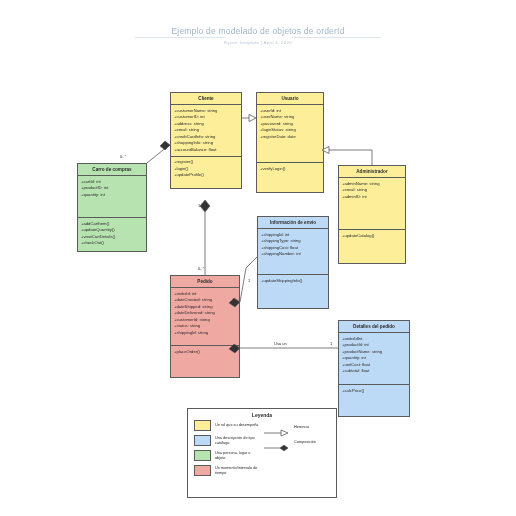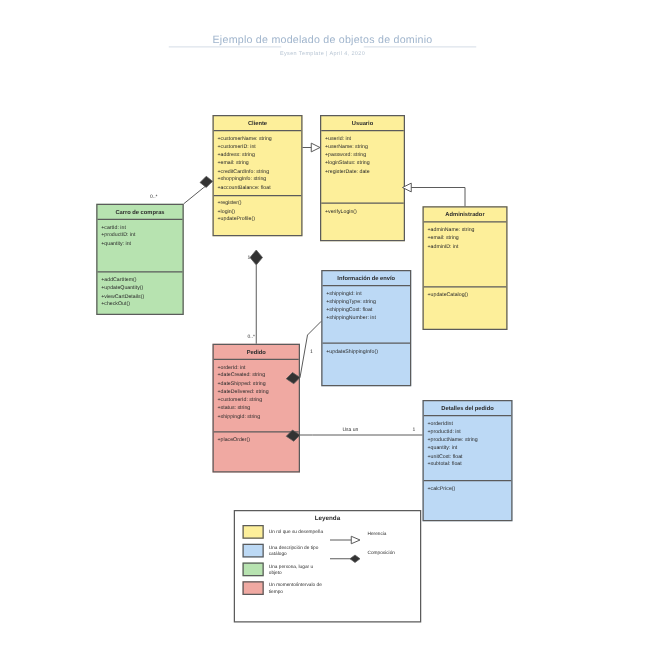--- a/index.html
+++ b/index.html
@@ -80,21 +80,21 @@
   .mult{position:absolute;font-size:4px;color:#2b2b2b;}
   .edgelbl{position:absolute;font-size:4px;color:#2b2b2b;}
 </style>
 </head>
 <body>
 
 <div id="canvas">
 
   <div class="rule l"></div>
   <div class="rule r"></div>
-  <div class="title">Ejemplo de modelado de objetos de dominio</div>
+  <div class="title">Ejemplo de modelado de objetos de orderId</div>
   <div class="subtitle">Eysen Template  |  April 4, 2020</div>
 
   <div class="node yellow" style="left:170px;top:92px;width:72px;">
     <div class="hdr">Cliente</div>
     <div class="sec">
       <div>+customerName: string</div>
       <div>+customerID: int</div>
       <div>+address: string</div>
       <div>+email: string</div>
       <div>+creditCardInfo: string</div>

